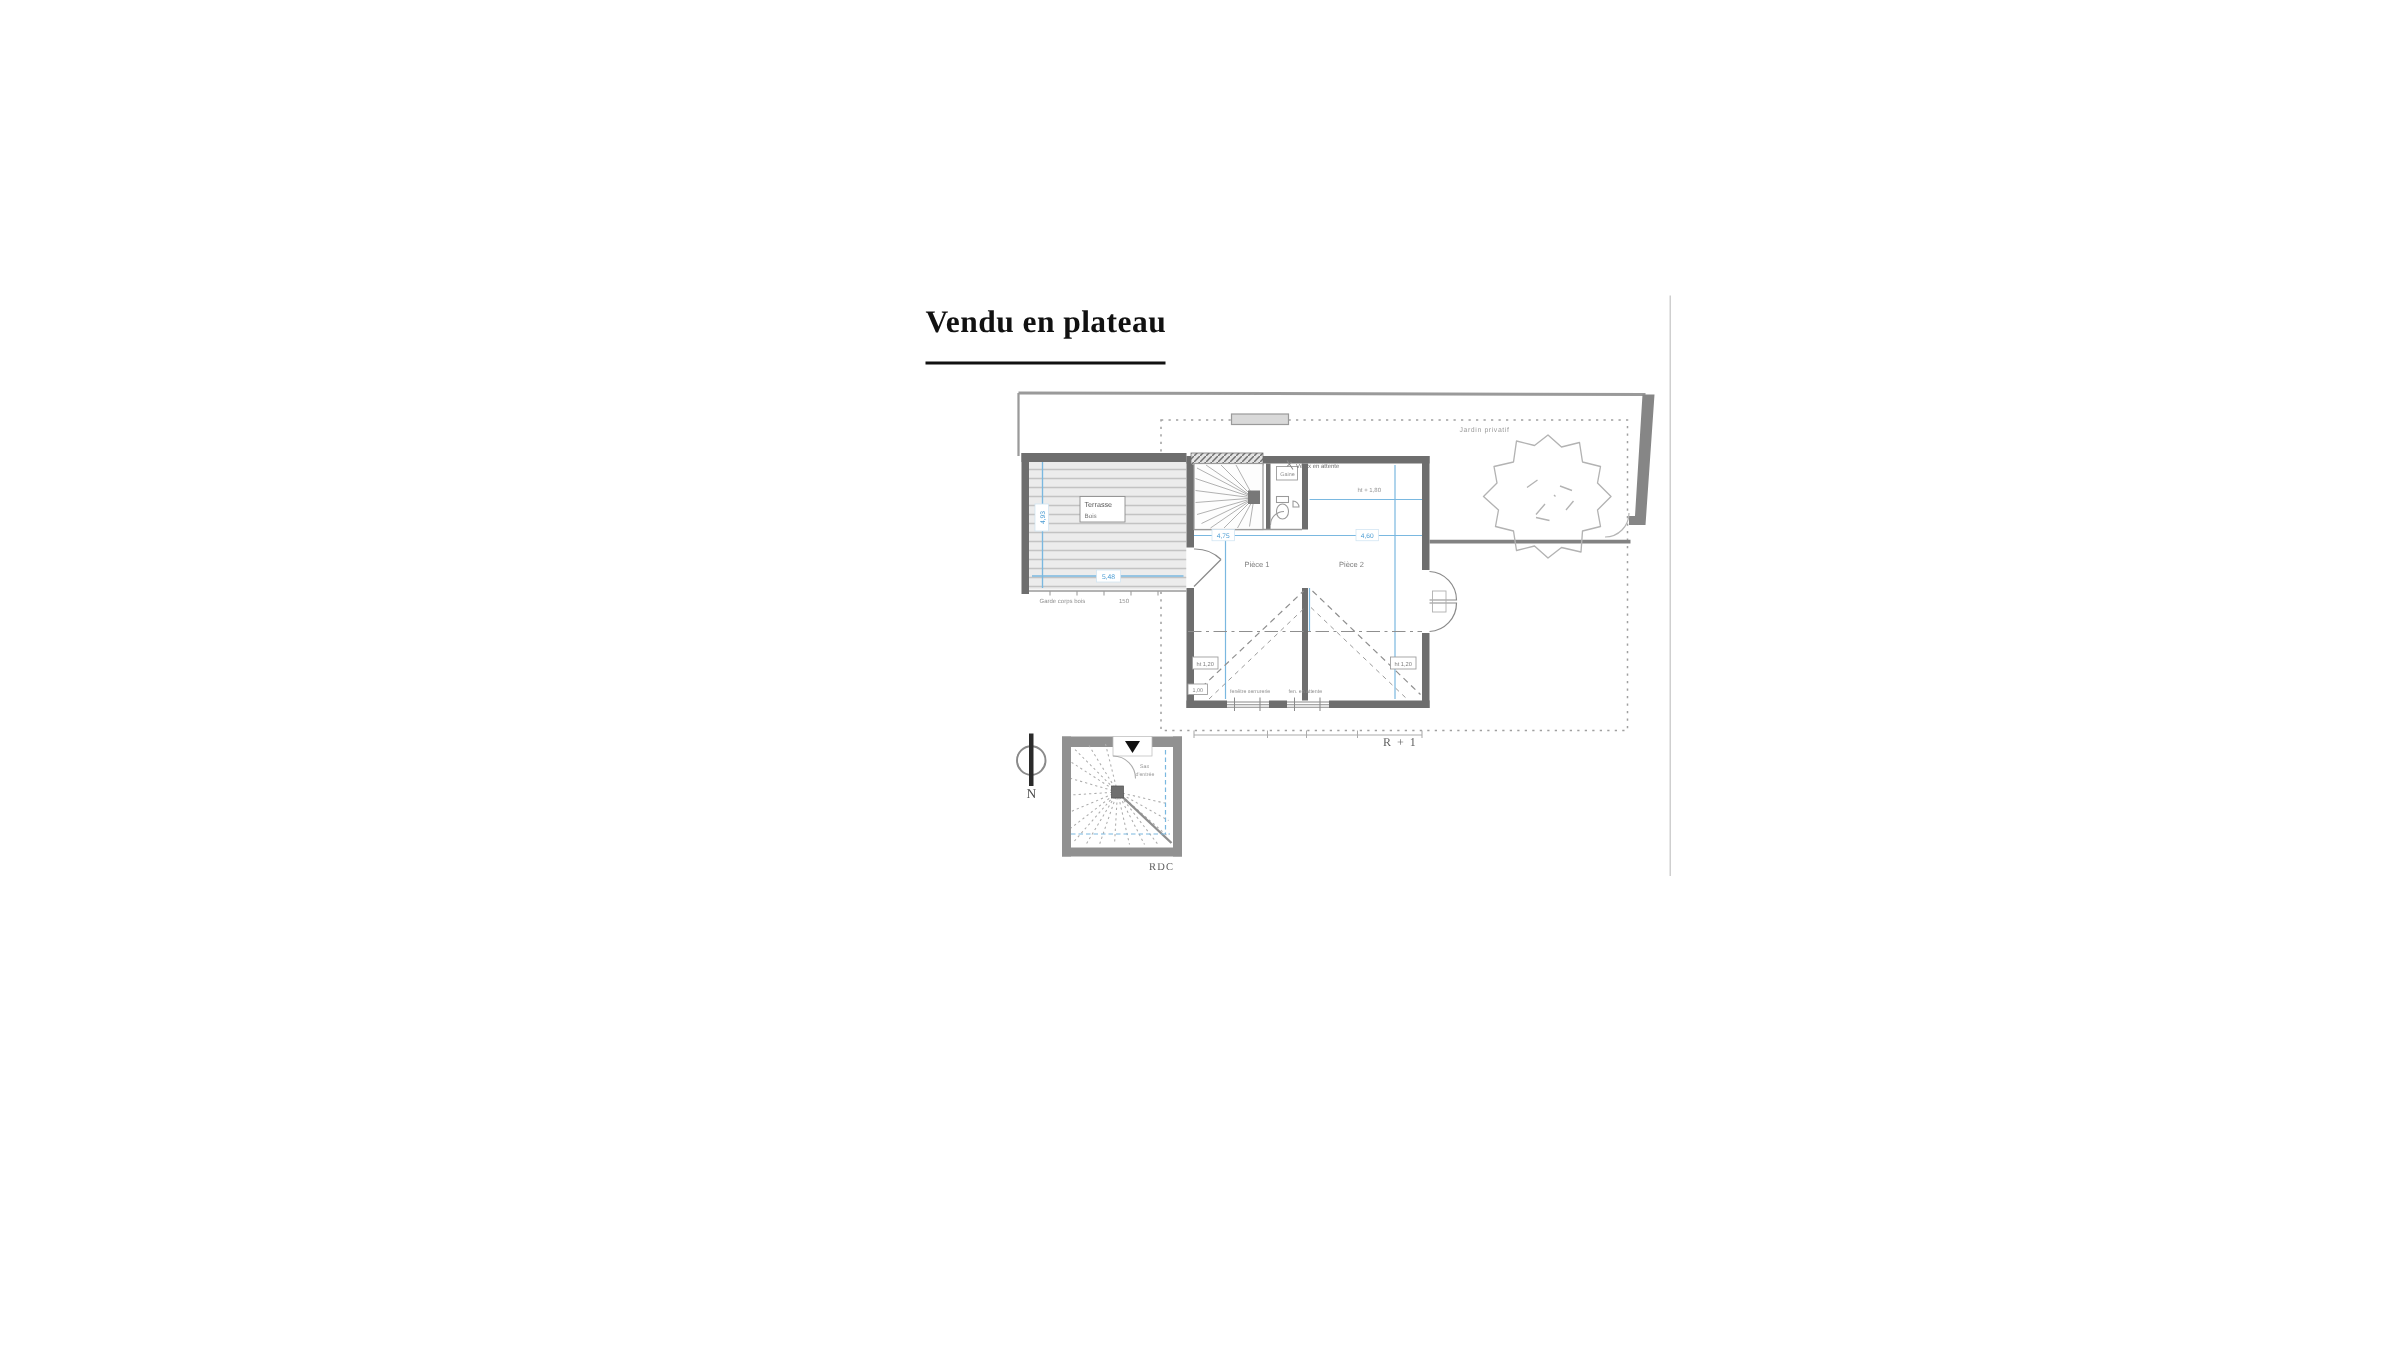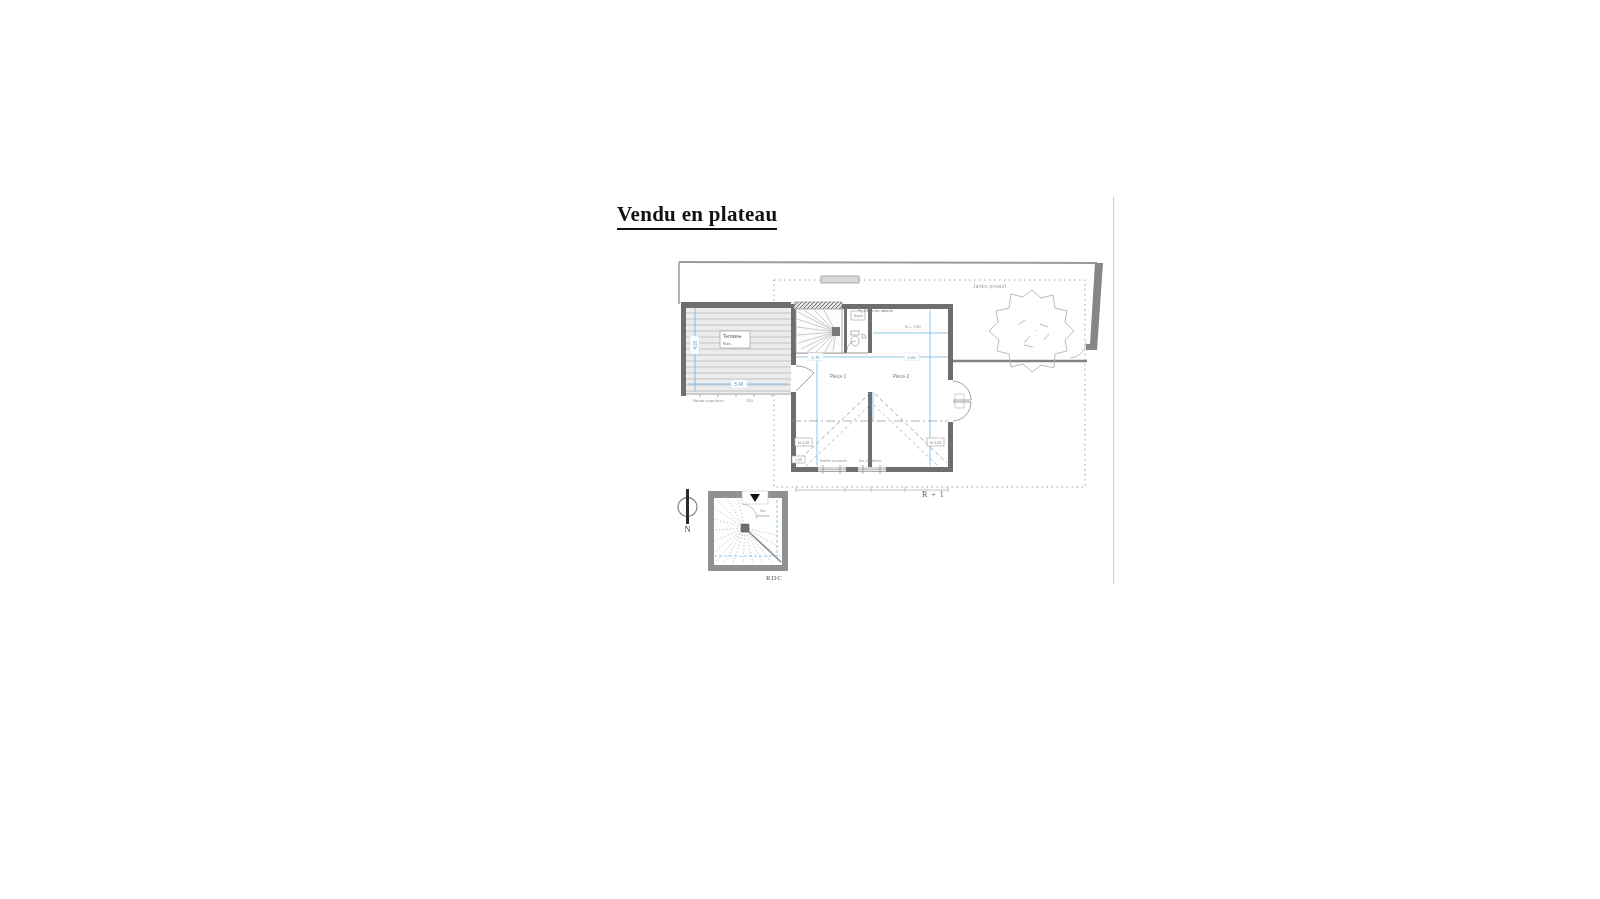--- a/index.html
+++ b/index.html
@@ -1,20 +1,20 @@
 <!DOCTYPE html>
 <html><head>
 <meta charset="utf-8">
 <style>
   html,body{margin:0;padding:0;background:#ffffff;}
   .page{position:relative;width:1600px;height:899px;background:#ffffff;overflow:hidden;
         font-family:"Liberation Sans",sans-serif;}
   .plan-title{position:absolute;left:617px;top:202px;
        font-family:"Liberation Serif",serif;font-weight:bold;font-size:21px;color:#111;
-       border-bottom:2.5px solid #111;padding-bottom:1px;letter-spacing:.3px;}
+       border-bottom:2.5px solid #111;padding-bottom:14px;letter-spacing:.3px;}
   .page-edge{position:absolute;left:1113px;top:197px;width:1px;height:387px;background:#cfcfcf;}
   svg{position:absolute;left:0;top:0;}
   text{font-family:"Liberation Sans",sans-serif;}
   .serif{font-family:"Liberation Serif",serif;}
 </style>
 </head>
 <body>
 
 <div class="page">
 

